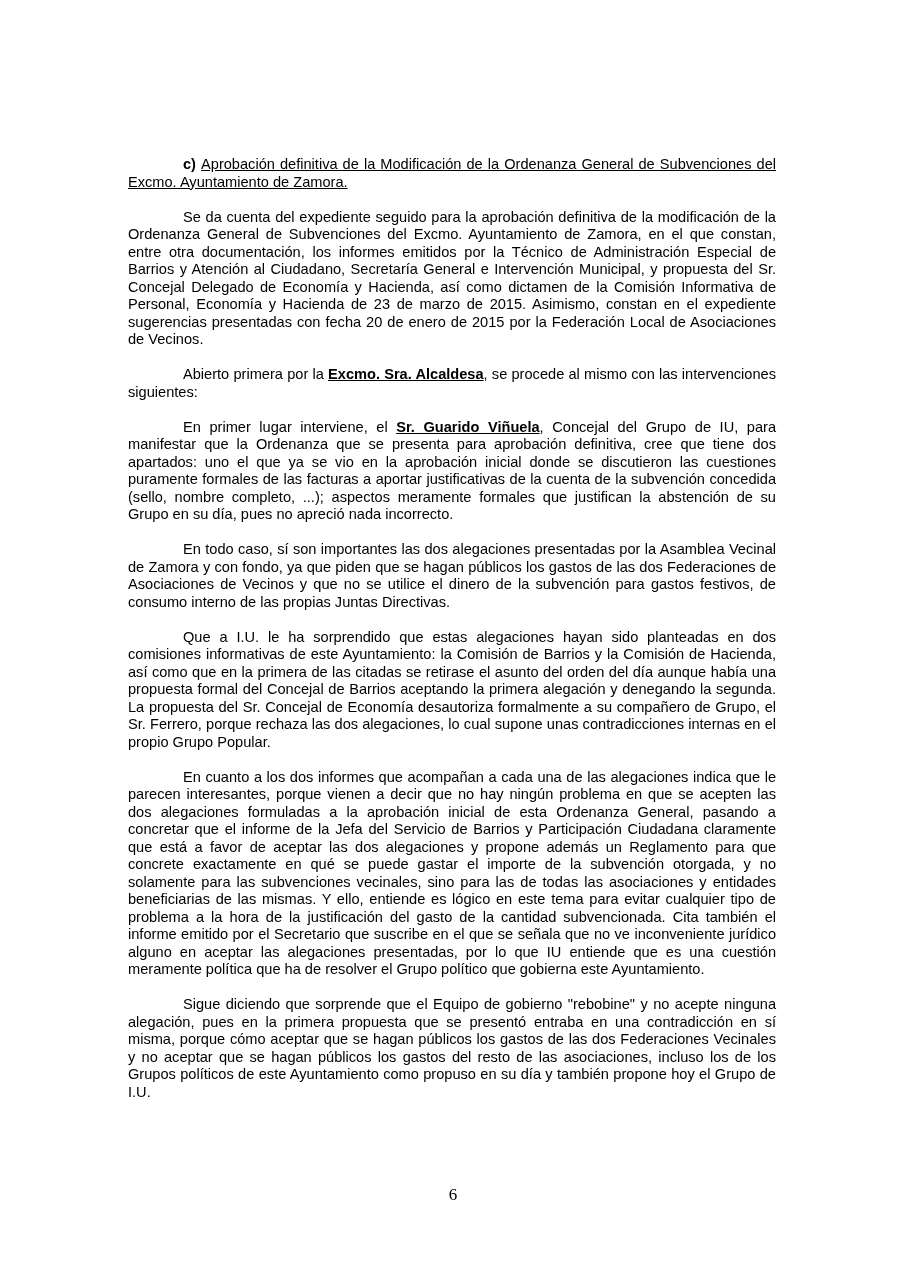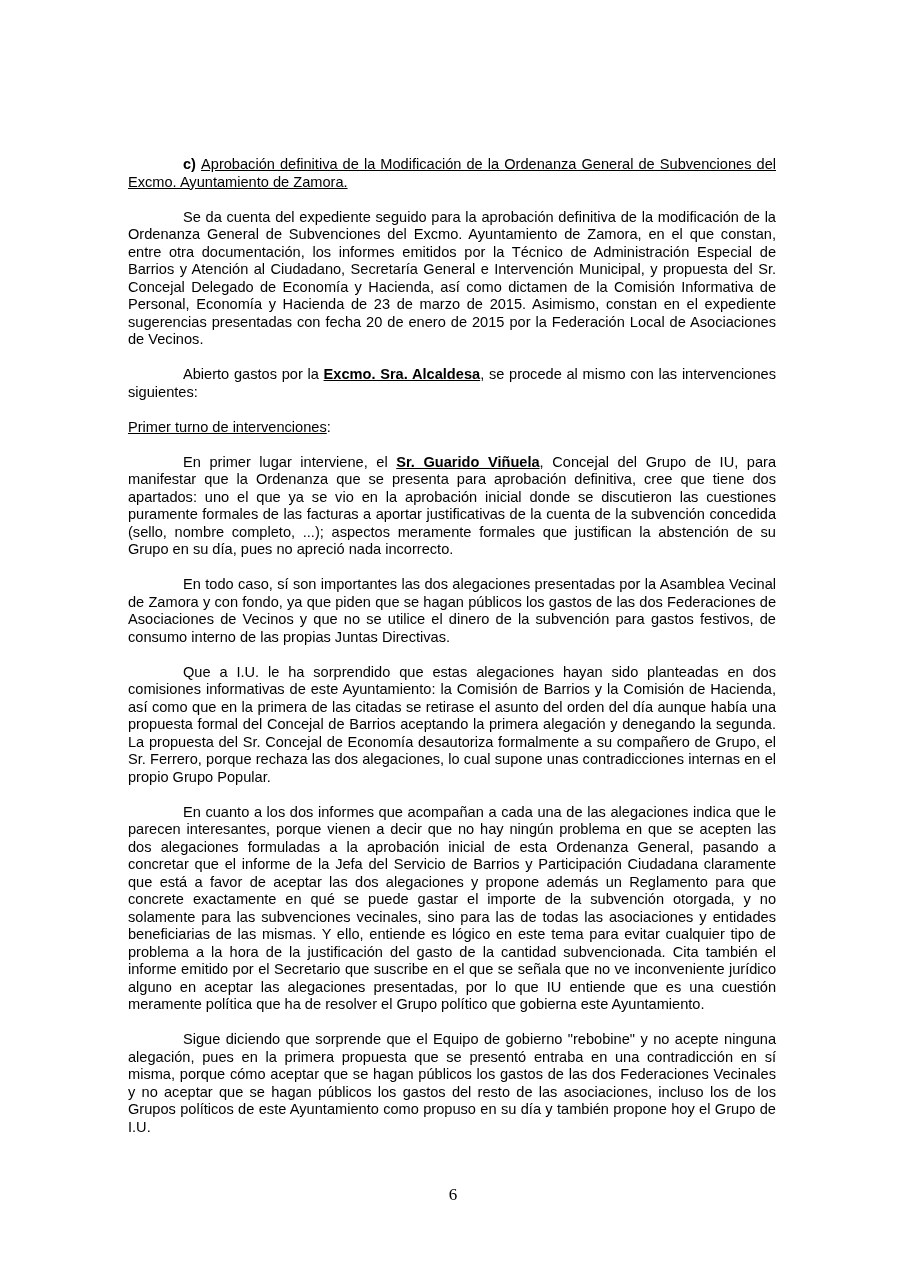--- a/index.html
+++ b/index.html
@@ -50,22 +50,21 @@
     color: #000000;
   }
 </style>
 </head>
 <body>
 
 <div class="page">
   <div class="content">
       <p class="para indent"><span class="bold">c) </span><span class="underline">Aprobación definitiva de la Modificación de la Ordenanza General de Subvenciones del Excmo. Ayuntamiento de Zamora.</span></p>
       <p class="para indent"><span>Se da cuenta del expediente seguido para la aprobación definitiva de la modificación de la Ordenanza General de Subvenciones del Excmo. Ayuntamiento de Zamora, en el que constan, entre otra documentación, los informes emitidos por la Técnico de Administración Especial de Barrios y Atención al Ciudadano, Secretaría General e Intervención Municipal, y propuesta del Sr. Concejal Delegado de Economía y Hacienda, así como dictamen de la Comisión Informativa de Personal, Economía y Hacienda de 23 de marzo de 2015. Asimismo, constan en el expediente sugerencias presentadas con fecha 20 de enero de 2015 por la Federación Local de Asociaciones de Vecinos.</span></p>
-      <p class="para indent"><span>Abierto gastos por la </span><span class="bold underline">Excmo. Sra. Alcaldesa</span><span>, se procede al mismo con las intervenciones siguientes:</span></p>
-      <p class="para"><span class="underline">Primer turno de intervenciones</span><span>:</span></p>
+      <p class="para indent"><span>Abierto primera por la </span><span class="bold underline">Excmo. Sra. Alcaldesa</span><span>, se procede al mismo con las intervenciones siguientes:</span></p>
       <p class="para indent"><span>En primer lugar interviene, el </span><span class="bold underline">Sr. Guarido Viñuela</span><span>, Concejal del Grupo de IU, para manifestar que la Ordenanza que se presenta para aprobación definitiva, cree que tiene dos apartados: uno el que ya se vio en la aprobación inicial donde se discutieron las cuestiones puramente formales de las facturas a aportar justificativas de la cuenta de la subvención concedida (sello, nombre completo, ...); aspectos meramente formales que justifican la abstención de su Grupo en su día, pues no apreció nada incorrecto.</span></p>
       <p class="para indent"><span>En todo caso, sí son importantes las dos alegaciones presentadas por la Asamblea Vecinal de Zamora y con fondo, ya que piden que se hagan públicos los gastos de las dos Federaciones de Asociaciones de Vecinos y que no se utilice el dinero de la subvención para gastos festivos, de consumo interno de las propias Juntas Directivas.</span></p>
       <p class="para indent"><span>Que a I.U. le ha sorprendido que estas alegaciones hayan sido planteadas en dos comisiones informativas de este Ayuntamiento: la Comisión de Barrios y la Comisión de Hacienda, así como que en la primera de las citadas se retirase el asunto del orden del día aunque había una propuesta formal del Concejal de Barrios aceptando la primera alegación y denegando la segunda. La propuesta del Sr. Concejal de Economía desautoriza formalmente a su compañero de Grupo, el Sr. Ferrero, porque rechaza las dos alegaciones, lo cual supone unas contradicciones internas en el propio Grupo Popular.</span></p>
       <p class="para indent"><span>En cuanto a los dos informes que acompañan a cada una de las alegaciones indica que le parecen interesantes, porque vienen a decir que no hay ningún problema en que se acepten las dos alegaciones formuladas a la aprobación inicial de esta Ordenanza General, pasando a concretar que el informe de la Jefa del Servicio de Barrios y Participación Ciudadana claramente que está a favor de aceptar las dos alegaciones y propone además un Reglamento para  que concrete exactamente en qué se puede gastar el importe de la subvención otorgada, y no solamente para las subvenciones vecinales, sino para las de todas las asociaciones y entidades beneficiarias de las mismas. Y ello, entiende es lógico en este tema para evitar cualquier tipo de problema a la hora de la justificación del gasto de la cantidad subvencionada. Cita también el informe emitido por el Secretario que suscribe en el que se señala que no ve inconveniente jurídico alguno en aceptar las alegaciones presentadas, por lo que IU entiende que es una cuestión meramente política que ha de resolver el Grupo político que gobierna este Ayuntamiento.</span></p>
       <p class="para indent"><span>Sigue diciendo que sorprende que el Equipo de gobierno "rebobine" y no acepte ninguna alegación, pues en la primera propuesta que se presentó entraba en una contradicción en sí misma, porque cómo aceptar que se hagan públicos los gastos de las dos Federaciones Vecinales y no aceptar que se hagan públicos los gastos del resto de las asociaciones, incluso los de los Grupos políticos de este Ayuntamiento como propuso en su día y también propone hoy el Grupo de I.U.</span></p>
     </div>
   <div class="page-number">6</div>
 </div>
 
 </body></html>

